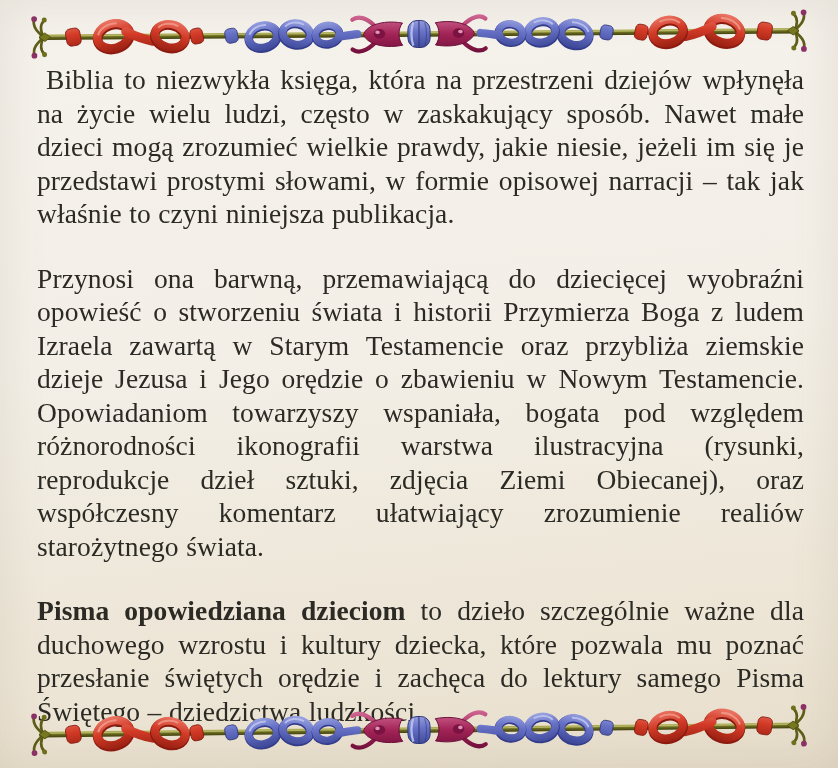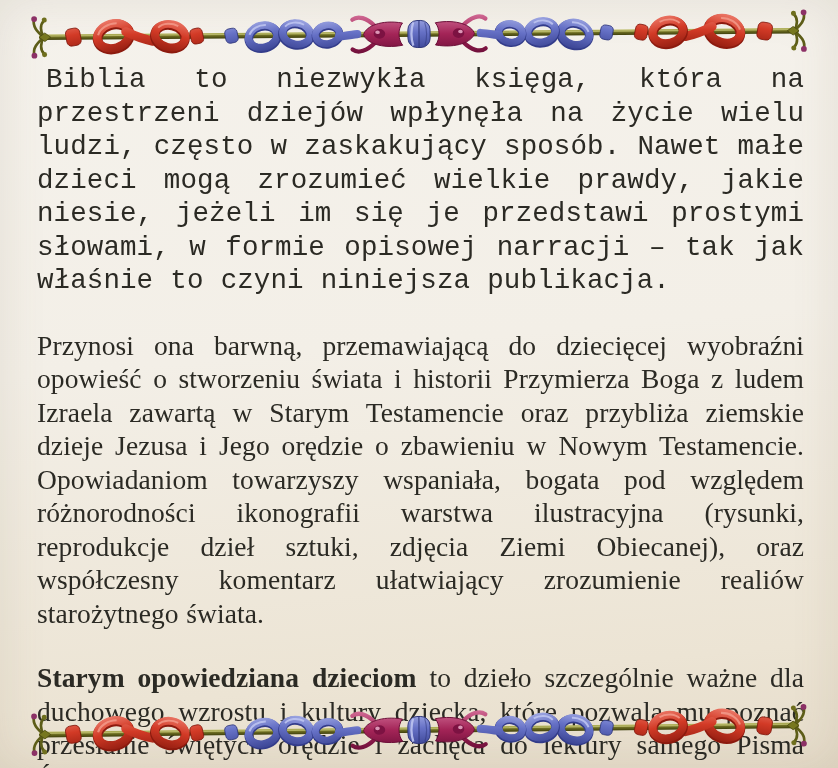--- a/index.html
+++ b/index.html
@@ -16,21 +16,21 @@
   .ornament svg{width:100%;height:100%;display:block;}
   .ornament-top{left:9px;top:7px;transform:rotate(-0.5deg);}
   .ornament-bottom{left:9px;top:703px;transform:rotate(-0.7deg);}
   .textblock{
     position:absolute;left:37px;top:63px;width:767px;
     color:#2b2a24;font-size:27.5px;line-height:33.5px;
     text-align:justify;letter-spacing:0.1px;word-spacing:0.5px;
   }
   .textblock p{margin:0 0 31px 0;}
   .textblock p:last-child{margin-bottom:0;}
-  .para-indent{text-indent:9px;font-family:Liberation Mono, monospace;}
+  .para-indent{text-indent:9px;}
   .textblock strong{font-weight:bold;}
   .defs-holder{position:absolute;width:0;height:0;overflow:hidden;}
 </style>
 </head>
 <body>
 
 <svg class="defs-holder" aria-hidden="true">
   <defs>
     <linearGradient id="gRod" x1="0" y1="0" x2="0" y2="1">
       <stop offset="0" stop-color="#b9b95e"></stop>
@@ -130,21 +130,21 @@
 
   <div class="ornament ornament-top">
     <svg viewBox="0 0 820 56" preserveAspectRatio="xMidYMid meet">
         <use href="#ribbonDivider"></use>
       </svg>
   </div>
 
   <div class="textblock">
     <p class="para-indent">Biblia to niezwykła księga, która na przestrzeni dziejów wpłynęła na życie wielu ludzi, często w zaskakujący sposób. Nawet małe dzieci mogą zrozumieć wielkie prawdy, jakie niesie, jeżeli im się je przedstawi prostymi słowami, w formie opisowej narracji – tak jak właśnie to czyni niniejsza publikacja.</p>
     <p>Przynosi ona barwną, przemawiającą do dziecięcej wyobraźni opowieść o stworzeniu świata i historii Przymierza Boga z ludem Izraela zawartą w Starym Testamencie oraz przybliża ziemskie dzieje Jezusa i Jego orędzie o zbawieniu w Nowym Testamencie. Opowiadaniom towarzyszy wspaniała, bogata pod względem różnorodności ikonografii warstwa ilustracyjna (rysunki, reprodukcje dzieł sztuki, zdjęcia Ziemi Obiecanej), oraz współczesny komentarz ułatwiający zrozumienie realiów starożytnego świata.</p>
-    <p><strong>Starym opowiedziana dzieciom</strong><span> to dzieło szczególnie ważne dla duchowego wzrostu i kultury dziecka, które pozwala mu poznać przesłanie świętych orędzie i zachęca do lektury samego Pisma Świętego – dziedzictwa ludzkości.</span></p>
+    <p><strong>Pisma opowiedziana dzieciom</strong><span> to dzieło szczególnie ważne dla duchowego wzrostu i kultury dziecka, które pozwala mu poznać przesłanie świętych orędzie i zachęca do lektury samego Pisma Świętego – dziedzictwa ludzkości.</span></p>
   </div>
 
   <div class="ornament ornament-bottom">
     <svg viewBox="0 0 820 56" preserveAspectRatio="xMidYMid meet">
         <use href="#ribbonDivider"></use>
       </svg>
   </div>
 
 </div>
 

